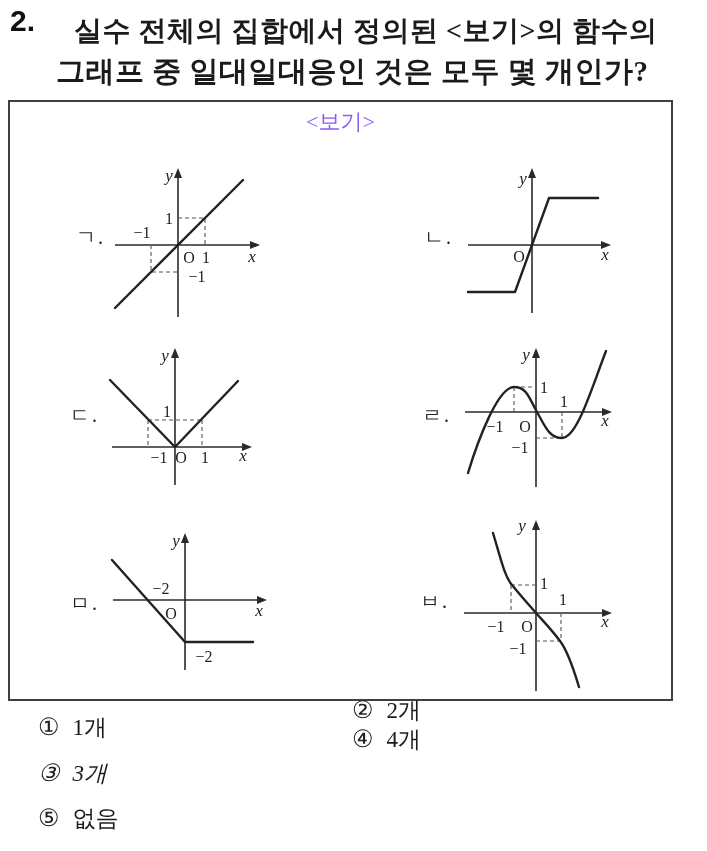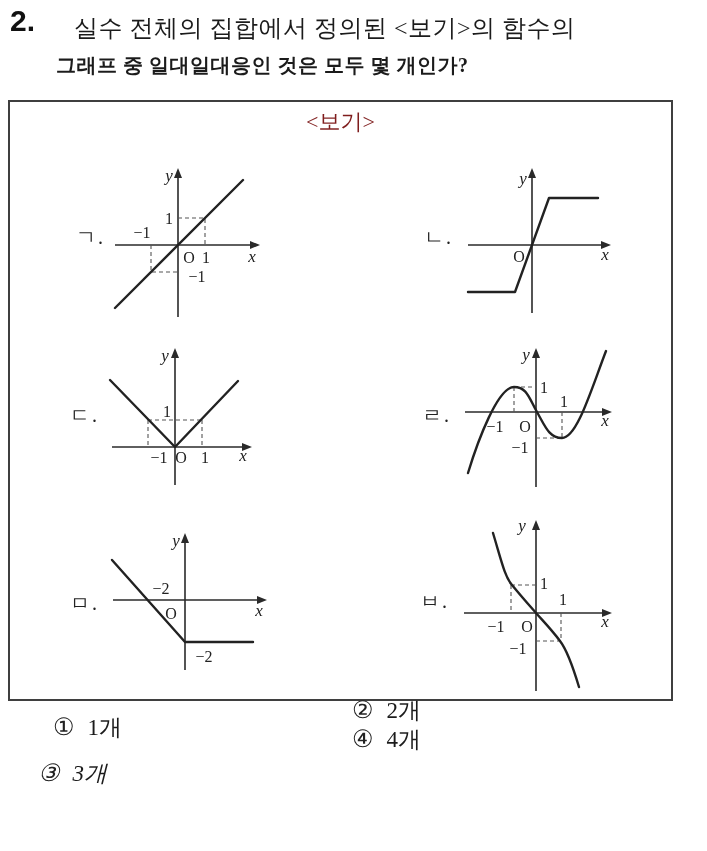--- a/index.html
+++ b/index.html
@@ -1,27 +1,27 @@
 <!DOCTYPE html>
 <html><head>
 <meta charset="utf-8">
 <style>
   html,body{margin:0;padding:0;background:#fff;}
   .page{position:relative;width:707px;height:851px;background:#fff;
         font-family:"Liberation Serif",serif;color:#1b1b1b;overflow:hidden;}
   .qnum{position:absolute;left:10px;top:4px;font-family:"Liberation Sans",sans-serif;
         font-weight:bold;font-size:30px;color:#111;}
-  .qline1{position:absolute;left:74px;top:12px;font-size:24px;font-weight:400;
+  .qline1{position:absolute;left:74px;top:12px;font-size:28px;font-weight:700;
           letter-spacing:.5px;white-space:nowrap;text-align:center;}
-  .qline2{position:absolute;left:56px;top:52px;font-size:20px;font-weight:600;
+  .qline2{position:absolute;left:56px;top:52px;font-size:29px;font-weight:600;
           letter-spacing:.5px;white-space:nowrap;}
   .bogi-box{position:absolute;left:8px;top:100px;width:665px;height:601px;
             border:2px solid #3f3f3f;background:#fff;box-sizing:border-box;}
   .bogi-title{position:absolute;left:8px;top:107px;width:665px;text-align:center;
-              font-size:22px;color:#7f1d1d;}
+              font-size:22px;color:#8b5cf6;}
   .glabel{position:absolute;font-size:20px;color:#222;letter-spacing:2px;}
   .graph-svg{position:absolute;overflow:visible;}
   svg text{font-family:"Liberation Serif",serif;font-size:16px;fill:#222;}
   svg text.it{font-style:italic;font-size:17px;}
   .axis{stroke:#2a2a2a;stroke-width:1.6;fill:none;}
   .curve{stroke:#222;stroke-width:2.4;fill:none;stroke-linejoin:round;stroke-linecap:round;}
   .dash{stroke:#555;stroke-width:1.1;fill:none;stroke-dasharray:4 3;}
   .ah{fill:#2a2a2a;stroke:none;}
   .choice{position:absolute;white-space:nowrap;}
   .choice .marker{font-size:24px;color:#222;}
@@ -125,26 +125,29 @@
     <path class="curve" d="M43,18 C52,48 55,62 62,70 C71,81 79,90 86,98 C93,106 101,114 110,126 C117,135 123,152 129,172"></path>
     <text class="it" x="72" y="16" text-anchor="middle">y</text>
     <text x="90" y="74" text-anchor="start">1</text>
     <text x="113" y="90" text-anchor="middle">1</text>
     <text x="46" y="117" text-anchor="middle">−1</text>
     <text x="77" y="117" text-anchor="middle">O</text>
     <text x="68" y="139" text-anchor="middle">−1</text>
     <text class="it" x="155" y="112" text-anchor="middle">x</text>
   </svg>
 
-  <div class="choice" style="left:38px;top:712px;margin-left:15px;">
+  <div class="choice" style="left:38px;top:712px;">
     <span class="marker">①</span><span class="ctext">1개</span>
   </div>
   <div class="choice" style="left:352px;top:695px;">
     <span class="marker">②</span><span class="ctext">2개</span>
   </div>
   <div class="choice" style="left:38px;top:758px;font-style:italic;">
     <span class="marker">③</span><span class="ctext">3개</span>
   </div>
   <div class="choice" style="left:352px;top:724px;">
     <span class="marker">④</span><span class="ctext">4개</span>
   </div>
+  <div class="choice" style="left:38px;top:803px;">
+    <span class="marker">⑤</span><span class="ctext">없음</span>
+  </div>
 
 </div>
 
 </body></html>

